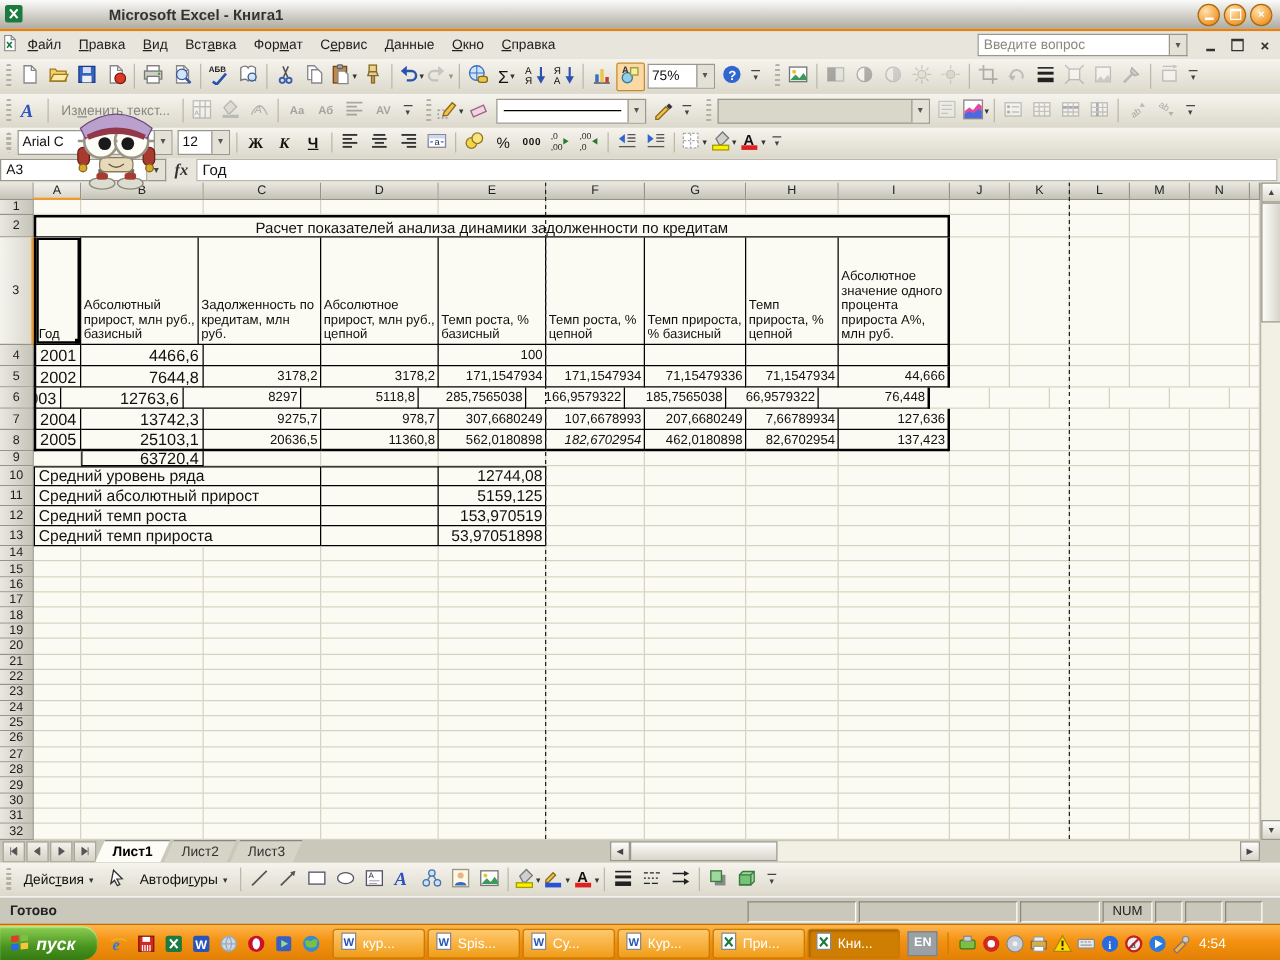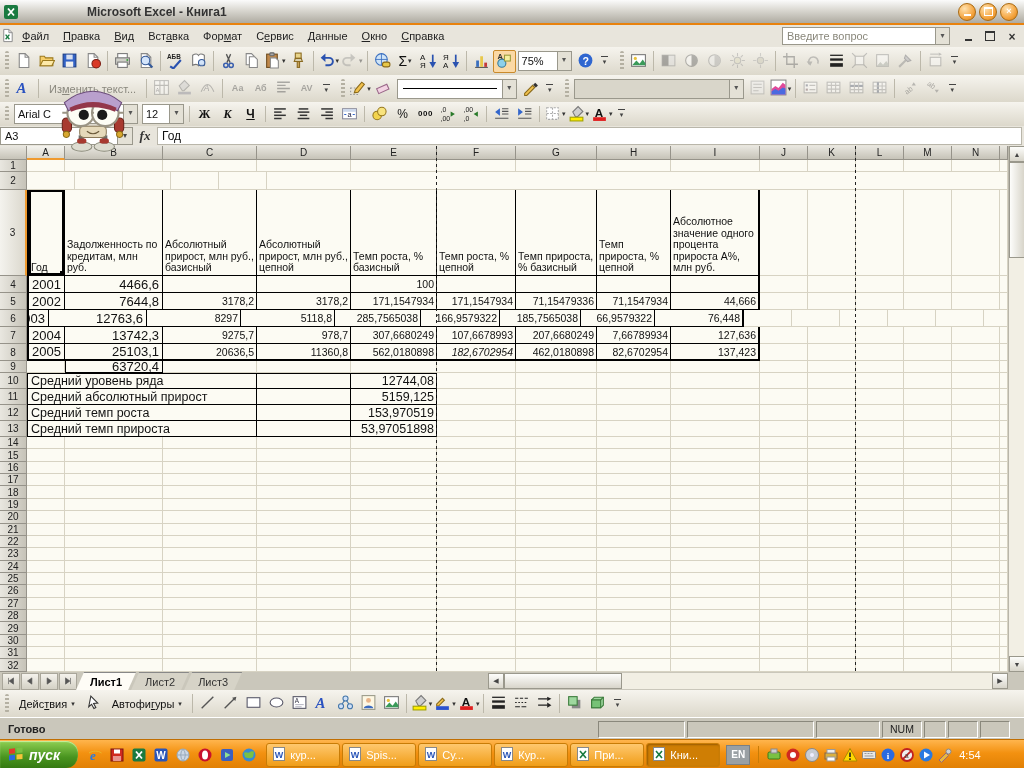--- a/index.html
+++ b/index.html
@@ -721,33 +721,34 @@
         <div class="cell" style="width: 89px;"></div>
         <div class="cell" style="width: 48px;"></div>
         <div class="cell" style="width: 48px;"></div>
         <div class="cell" style="width: 48px;"></div>
         <div class="cell" style="width: 48px;"></div>
         <div class="cell" style="width: 48px;"></div>
         <div class="cell" style="flex: 1 1 0%;"></div>
       </div>
       <div class="grow" style="height: 18px;">
         <div class="rnum">2</div>
+        <div class="cell c-title" style="width: 733px; border-width: 2px 2px 1px; border-style: solid; border-color: rgb(0, 0, 0);">Расчет показателей анализа динамики задолженности по кредитам</div>
         <div class="cell" style="width: 48px;"></div>
         <div class="cell" style="width: 48px;"></div>
         <div class="cell" style="width: 48px;"></div>
         <div class="cell" style="width: 48px;"></div>
         <div class="cell" style="width: 48px;"></div>
         <div class="cell" style="flex: 1 1 0%;"></div>
       </div>
       <div class="grow" style="height: 86px;">
         <div class="rnum hl">3</div>
         <div class="cell c-hd selcell" style="width: 38px; border-left: 2px solid rgb(0, 0, 0); border-right: 1px solid rgb(0, 0, 0); border-bottom: 1px solid rgb(0, 0, 0);">Год</div>
+        <div class="cell c-hd" style="width: 94px; border-right: 1px solid rgb(0, 0, 0); border-bottom: 1px solid rgb(0, 0, 0);">Абсолютный прирост, млн руб., базисный</div>
         <div class="cell c-hd" style="width: 98px; border-right: 1px solid rgb(0, 0, 0); border-bottom: 1px solid rgb(0, 0, 0);">Задолженность по кредитам, млн руб.</div>
-        <div class="cell c-hd" style="width: 94px; border-right: 1px solid rgb(0, 0, 0); border-bottom: 1px solid rgb(0, 0, 0);">Абсолютный прирост, млн руб., базисный</div>
-        <div class="cell c-hd" style="width: 94px; border-right: 1px solid rgb(0, 0, 0); border-bottom: 1px solid rgb(0, 0, 0);">Абсолютный прирост, млн руб., цепной</div>
+        <div class="cell c-hd" style="width: 94px; border-right: 1px solid rgb(0, 0, 0); border-bottom: 1px solid rgb(0, 0, 0);">Абсолютное прирост, млн руб., цепной</div>
         <div class="cell c-hd" style="width: 86px; border-right: 1px solid rgb(0, 0, 0); border-bottom: 1px solid rgb(0, 0, 0);">Темп роста, % базисный</div>
         <div class="cell c-hd" style="width: 79px; border-right: 1px solid rgb(0, 0, 0); border-bottom: 1px solid rgb(0, 0, 0);">Темп роста, %  цепной</div>
         <div class="cell c-hd" style="width: 81px; border-right: 1px solid rgb(0, 0, 0); border-bottom: 1px solid rgb(0, 0, 0);">Темп прироста, % базисный</div>
         <div class="cell c-hd" style="width: 74px; border-right: 1px solid rgb(0, 0, 0); border-bottom: 1px solid rgb(0, 0, 0);">Темп прироста, % цепной</div>
         <div class="cell c-hd" style="width: 89px; border-right: 2px solid rgb(0, 0, 0); border-bottom: 1px solid rgb(0, 0, 0);">Абсолютное значение одного процента прироста А%, млн руб.</div>
         <div class="cell" style="width: 48px;"></div>
         <div class="cell" style="width: 48px;"></div>
         <div class="cell" style="width: 48px;"></div>
         <div class="cell" style="width: 48px;"></div>
         <div class="cell" style="width: 48px;"></div>

